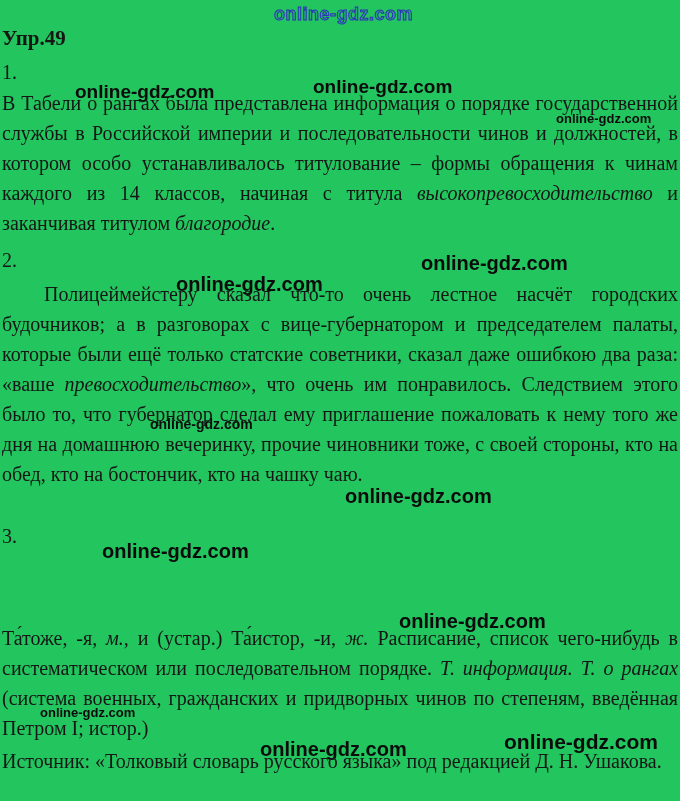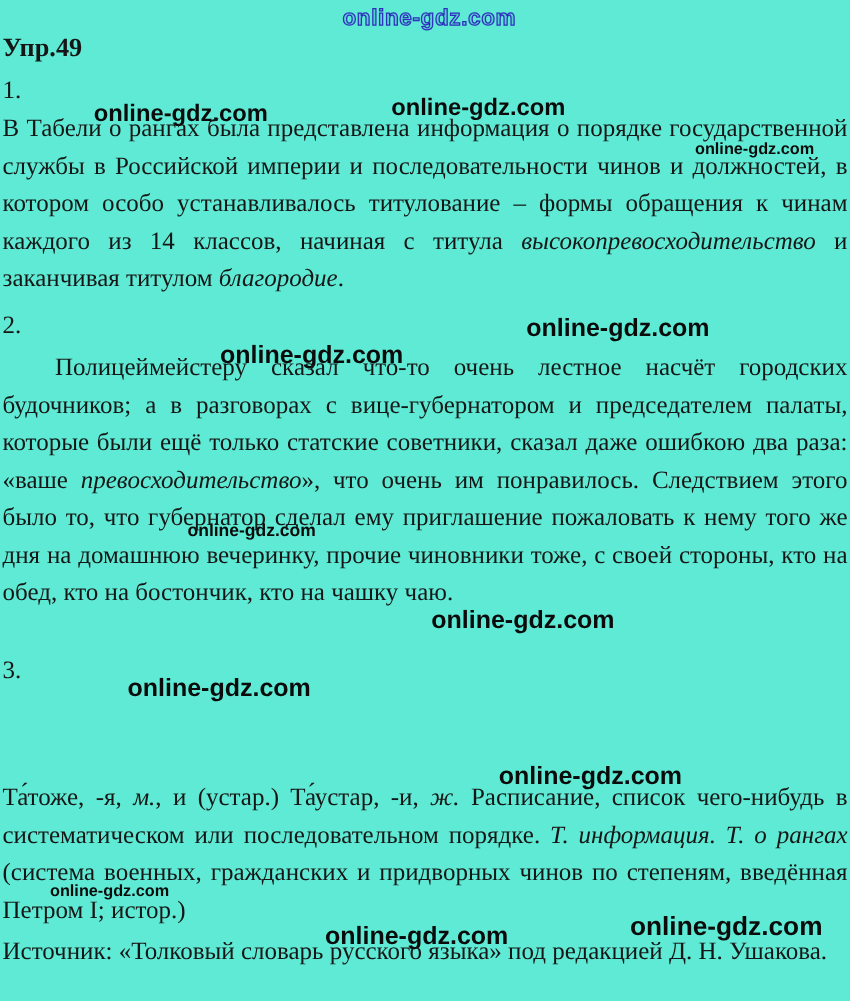--- a/index.html
+++ b/index.html
@@ -4,21 +4,21 @@
 <style>
   * { margin: 0; padding: 0; box-sizing: border-box; }
   html, body { background: #ffffff; }
   body {
     width: 680px; height: 801px;
     position: relative;
     font-family: "Liberation Serif", "DejaVu Serif", serif;
     color: #161616;
     overflow: hidden;
   }
-  .page { position: absolute; inset: 0; background: #5eead4; }
+  .page { position: absolute; inset: 0; background: #22c55e; }
   .abs { position: absolute; }
   .title {
     font-weight: bold;
     font-size: 21px;
     line-height: 24px;
   }
   .num { font-size: 20px; line-height: 24px; }
   .para {
     left: 2px; width: 676px;
     font-size: 20px;
@@ -68,17 +68,17 @@
 
   <p class="para abs" style="top:88px"><span>В Табели о рангах была представлена информация о порядке государственной службы в Российской империи и последовательности чинов и должностей, в котором особо устанавливалось титулование – формы обращения к чинам каждого из 14 классов, начиная с титула </span><i>высокопревосходительство</i><span> и заканчивая титулом </span><i>благородие</i><span>.</span></p>
 
   <div class="num abs" style="left:2px; top:248px">2.</div>
 
   <p class="para indent abs" style="top:279px"><span>Полицеймейстеру сказал что-то очень лестное насчёт городских будочников; а в разговорах с вице-губернатором и председателем палаты, которые были ещё только статские советники, сказал даже ошибкою два раза: «ваше </span><i>превосходительство</i><span>», что очень им понравилось. Следствием этого было то, что губернатор сделал ему приглашение пожаловать к нему того же дня на домашнюю вечеринку, прочие чиновники тоже, с своей стороны, кто на обед, кто на бостончик, кто на чашку чаю.</span></p>
 
   <div class="num abs" style="left:2px; top:524px">3.</div>
 
 
-  <p class="para abs" style="top:623px"><span>Та́тоже, -я, </span><i>м.</i><span>, и (устар.) Та́устар, -и, </span><i>ж.</i><span> Расписание, список чего-нибудь в систематическом или последовательном порядке. </span><i>Т. информация. Т. о рангах</i><span> (система военных, гражданских и придворных чинов по степеням, введённая Петром I; истор.)</span></p>
+  <p class="para abs" style="top:623px"><span>Та́тоже, -я, </span><i>м.</i><span>, и (устар.) Та́истор, -и, </span><i>ж.</i><span> Расписание, список чего-нибудь в систематическом или последовательном порядке. </span><i>Т. информация. Т. о рангах</i><span> (система военных, гражданских и придворных чинов по степеням, введённая Петром I; истор.)</span></p>
 
   <p class="para abs" style="top:746px"><span>Источник: «Толковый словарь русского языка» под редакцией Д. Н. Ушакова.</span></p>
 
 </div>
 
 </body></html>

